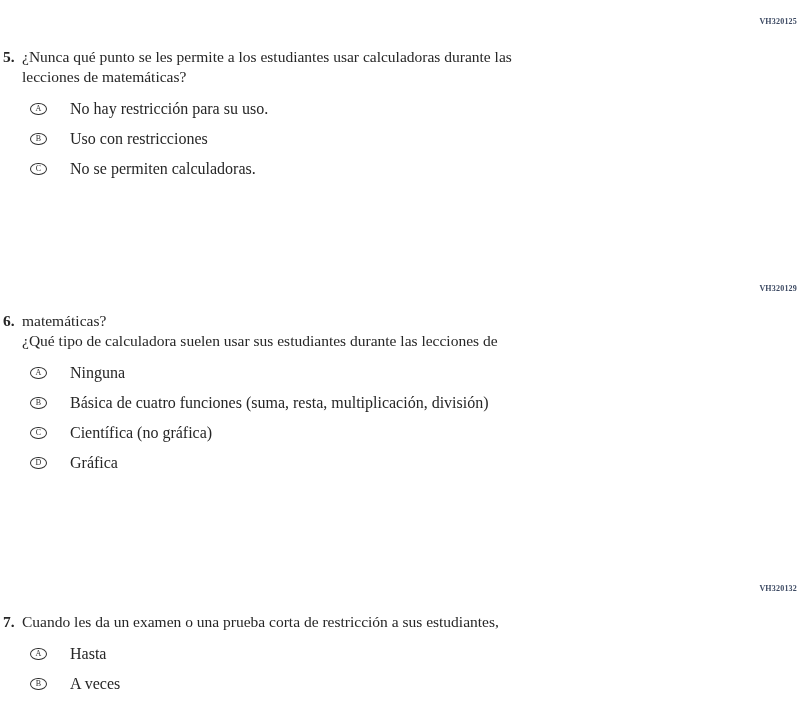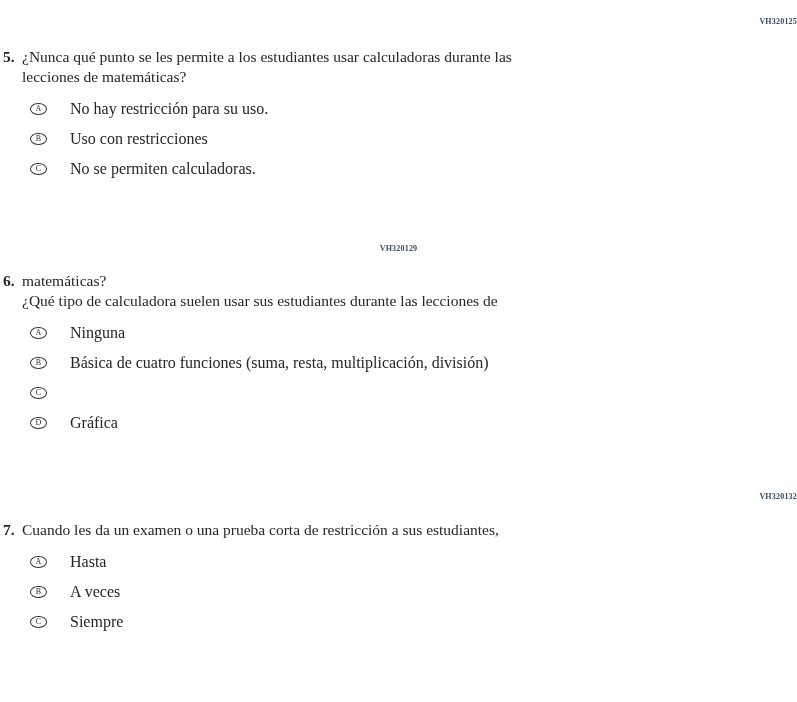--- a/index.html
+++ b/index.html
@@ -20,22 +20,22 @@
     display: block;
     text-align: right;
     padding-right: 0;
     font-size: 8px;
     line-height: 11px;
     letter-spacing: 0.2px;
     color: #3d4a63;
     font-weight: bold;
   }
   .block-1 .item-code { margin-top: 16px; }
-  .block-2 .item-code { margin-top: 64px; text-align: center; }
-  .block-3 .item-code { margin-top: 58px; }
+  .block-2 .item-code { margin-top: 104px; }
+  .block-3 .item-code { margin-top: 110px; }
 
   .q-row {
     display: flex;
     padding-left: 3px;
     font-size: 15.5px;
     line-height: 20px;
   }
   .block-1 .q-row { margin-top: 20px; }
   .block-2 .q-row { margin-top: 17px; }
   .block-3 .q-row { margin-top: 18px; }
@@ -122,20 +122,21 @@
       <div class="option-row">
         <span class="bubble">A</span>
         <span class="option-label">Ninguna</span>
       </div>
       <div class="option-row">
         <span class="bubble">B</span>
         <span class="option-label">Básica de cuatro funciones (suma, resta, multiplicación, división)</span>
       </div>
       <div class="option-row">
         <span class="bubble">C</span>
+        <span class="option-label">Científica (no gráfica)</span>
       </div>
       <div class="option-row">
         <span class="bubble">D</span>
         <span class="option-label">Gráfica</span>
       </div>
     </div>
   </section>
 
   <section class="block block-3">
     <span class="item-code">VH320132</span>

